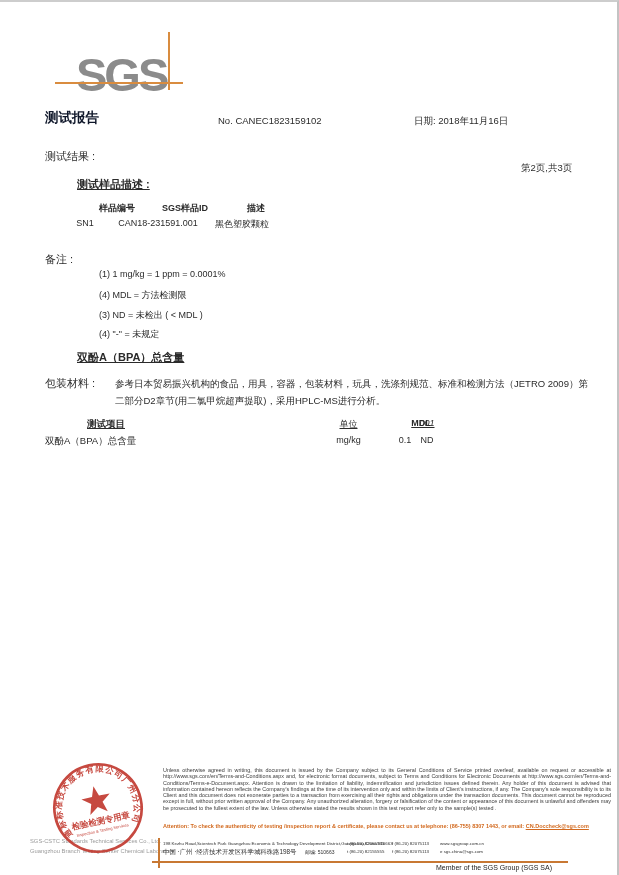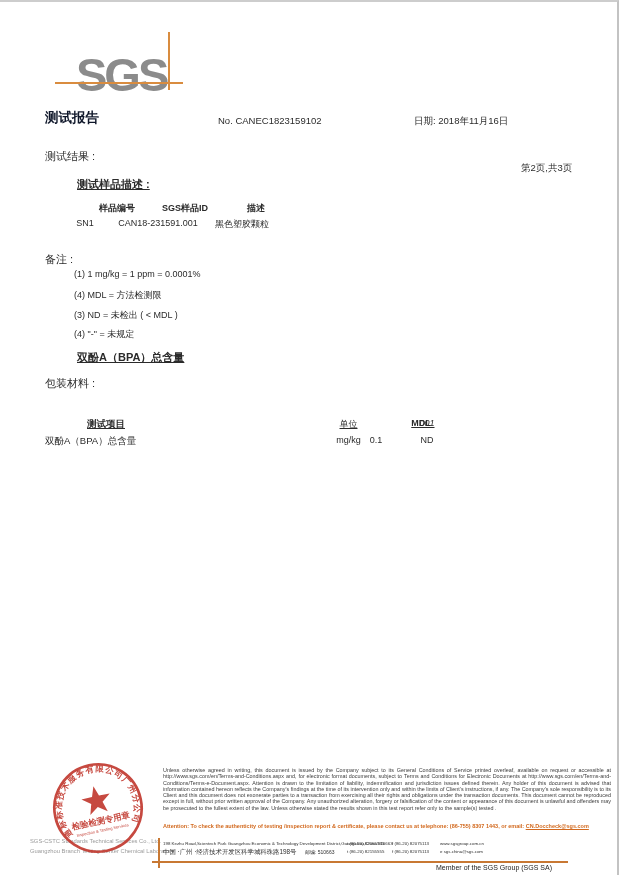--- a/index.html
+++ b/index.html
@@ -14,21 +14,21 @@
   .logo-vline{position:absolute;left:168px;top:30px;width:2px;height:58px;background:#d98c3f;}
   
   .doc-title{position:absolute;left:45px;top:107px;font-size:13.5px;font-weight:bold;color:#0f172a;}
   .hinfo{position:absolute;top:113px;font-size:9.5px;color:#2b2b2b;}
   
   .lbl{position:absolute;font-size:11px;color:#2b2b2b;white-space:nowrap;}
   .bold{font-weight:bold;margin-left:32px;}
   .und{text-decoration:underline;}
   .ital{font-style:italic;}
   .cell{position:absolute;font-size:9px;text-align:center;white-space:nowrap;}
-  .notes-line{position:absolute;left:74px;font-size:9px;white-space:nowrap;}
+  .notes-line{position:absolute;left:99px;font-size:9px;white-space:nowrap;}
   .method-text{position:absolute;left:115px;top:373px;width:474px;font-size:9.5px;line-height:17px;color:#2b2b2b;}
   
   .legal{position:absolute;left:163px;top:765px;width:448px;font-size:5.4px;line-height:6.3px;color:#3d3d3d;text-align:justify;}
   .attention{position:absolute;left:163px;top:821px;width:448px;font-size:5.5px;line-height:6.4px;color:#d2691e;font-weight:bold;}
   .company{position:absolute;left:30px;font-size:5.8px;color:#9b9b9b;white-space:nowrap;}
   .addr-seg{position:absolute;font-size:4.4px;color:#2f2f2f;white-space:nowrap;}
   .vrule{position:absolute;left:158px;top:836px;width:2px;height:30px;background:#c87833;}
   .hrule{position:absolute;left:152px;top:859px;width:416px;height:2px;background:#c87833;}
   .member{position:absolute;left:418px;top:862px;width:152px;font-size:7px;color:#222;text-align:center;white-space:nowrap;}
   .stamp{position:absolute;left:49px;top:757px;width:98px;height:98px;transform:rotate(-12deg);opacity:.92;}
@@ -65,30 +65,31 @@
   </div>
 
   <div class="lbl" style="left:45px;top:250px;">备注 :</div>
   <div class="notes-line" style="top:267px;">(1) 1 mg/kg = 1 ppm = 0.0001%</div>
   <div class="notes-line" style="top:287px;">(4) MDL = 方法检测限</div>
   <div class="notes-line" style="top:307px;">(3) ND = 未检出 ( &lt; MDL )</div>
   <div class="notes-line" style="top:326px;">(4) "-" = 未规定</div>
 
   <div class="lbl bold und" style="left:45px;top:348px;">双酚A（BPA）总含量</div>
   <div class="lbl" style="left:45px;top:374px;">包装材料 :</div>
+  <div class="method-text">参考日本贸易振兴机构的食品，用具，容器，包装材料，玩具，洗涤剂规范、标准和检测方法（JETRO 2009）第二部分D2章节(用二氯甲烷超声提取)，采用HPLC-MS进行分析。</div>
 
   <div>
     <div class="cell bold und" style="left:55px;top:416px;text-align:left;font-size:9.5px;">测试项目</div>
     <div class="cell und" style="left:326px;top:416px;width:45px;">单位</div>
     <div class="cell bold und" style="left:367px;top:416px;width:44px;">MDL</div>
     <div class="cell ital und" style="left:405px;top:416px;width:44px;">001</div>
     <div>
       <div class="cell" style="left:45px;top:433px;text-align:left;font-size:9.5px;">双酚A（BPA）总含量</div>
       <div class="cell" style="left:326px;top:433px;width:45px;">mg/kg</div>
-      <div class="cell" style="left:354px;top:433px;width:44px;">0.1</div>
+      <div class="cell" style="left:383px;top:433px;width:44px;">0.1</div>
       <div class="cell" style="left:405px;top:433px;width:44px;">ND</div>
     </div>
   </div>
 
   <div class="legal">Unless otherwise agreed in writing, this document is issued by the Company subject to its General Conditions of Service printed overleaf, available on request or accessible at http://www.sgs.com/en/Terms-and-Conditions.aspx and, for electronic format documents, subject to Terms and Conditions for Electronic Documents at http://www.sgs.com/en/Terms-and-Conditions/Terms-e-Document.aspx. Attention is drawn to the limitation of liability, indemnification and jurisdiction issues defined therein. Any holder of this document is advised that information contained hereon reflects the Company's findings at the time of its intervention only and within the limits of Client's instructions, if any. The Company's sole responsibility is to its Client and this document does not exonerate parties to a transaction from exercising all their rights and obligations under the transaction documents. This document cannot be reproduced except in full, without prior written approval of the Company. Any unauthorized alteration, forgery or falsification of the content or appearance of this document is unlawful and offenders may be prosecuted to the fullest extent of the law. Unless otherwise stated the results shown in this test report refer only to the sample(s) tested .</div>
   <div class="attention"><span>Attention: To check the authenticity of testing /inspection report &amp; certificate, please contact us at telephone: (86-755) 8307 1443, or email: </span><span class="und">CN.Doccheck@sgs.com</span></div>
 
   <div class="company" style="top:836px;">SGS-CSTC Standards Technical Services Co., Ltd.</div>
   <div class="company" style="top:846px;">Guangzhou Branch Testing Center Chemical Laboratory.</div>
 

